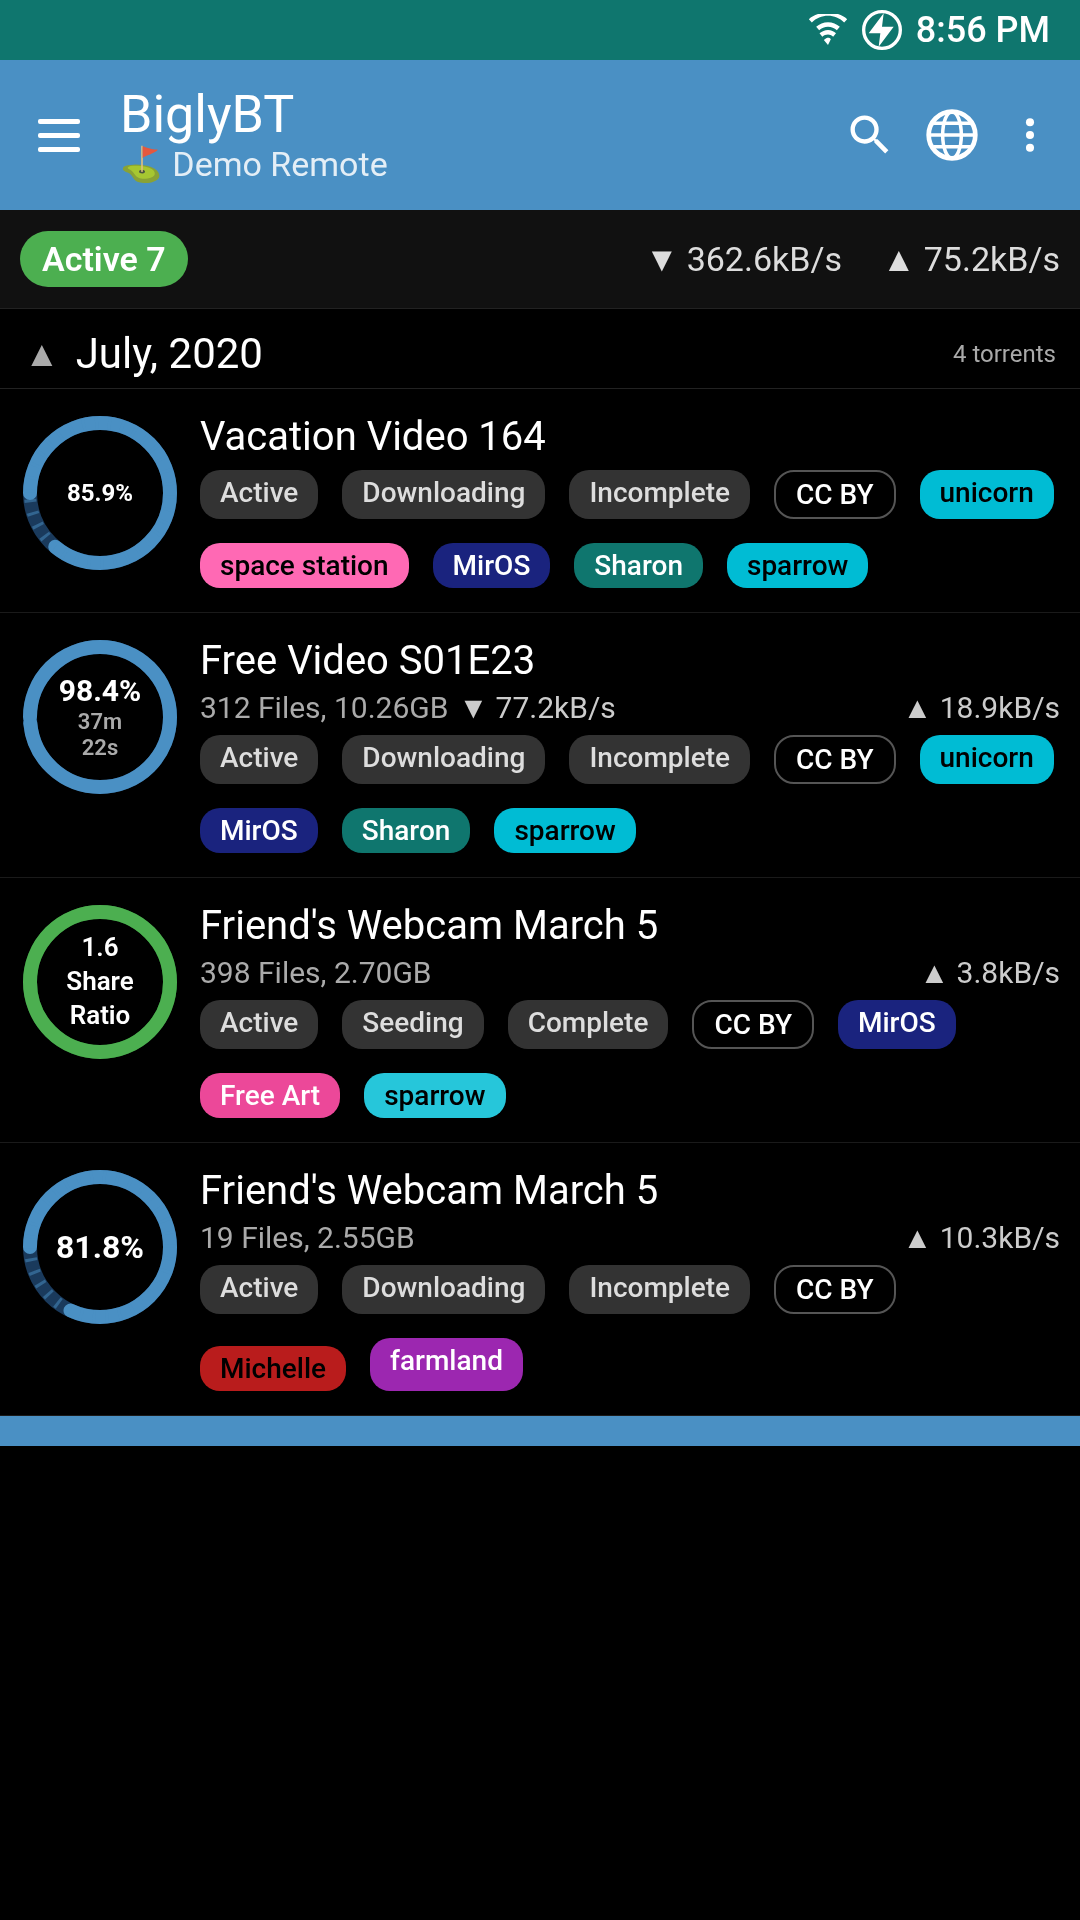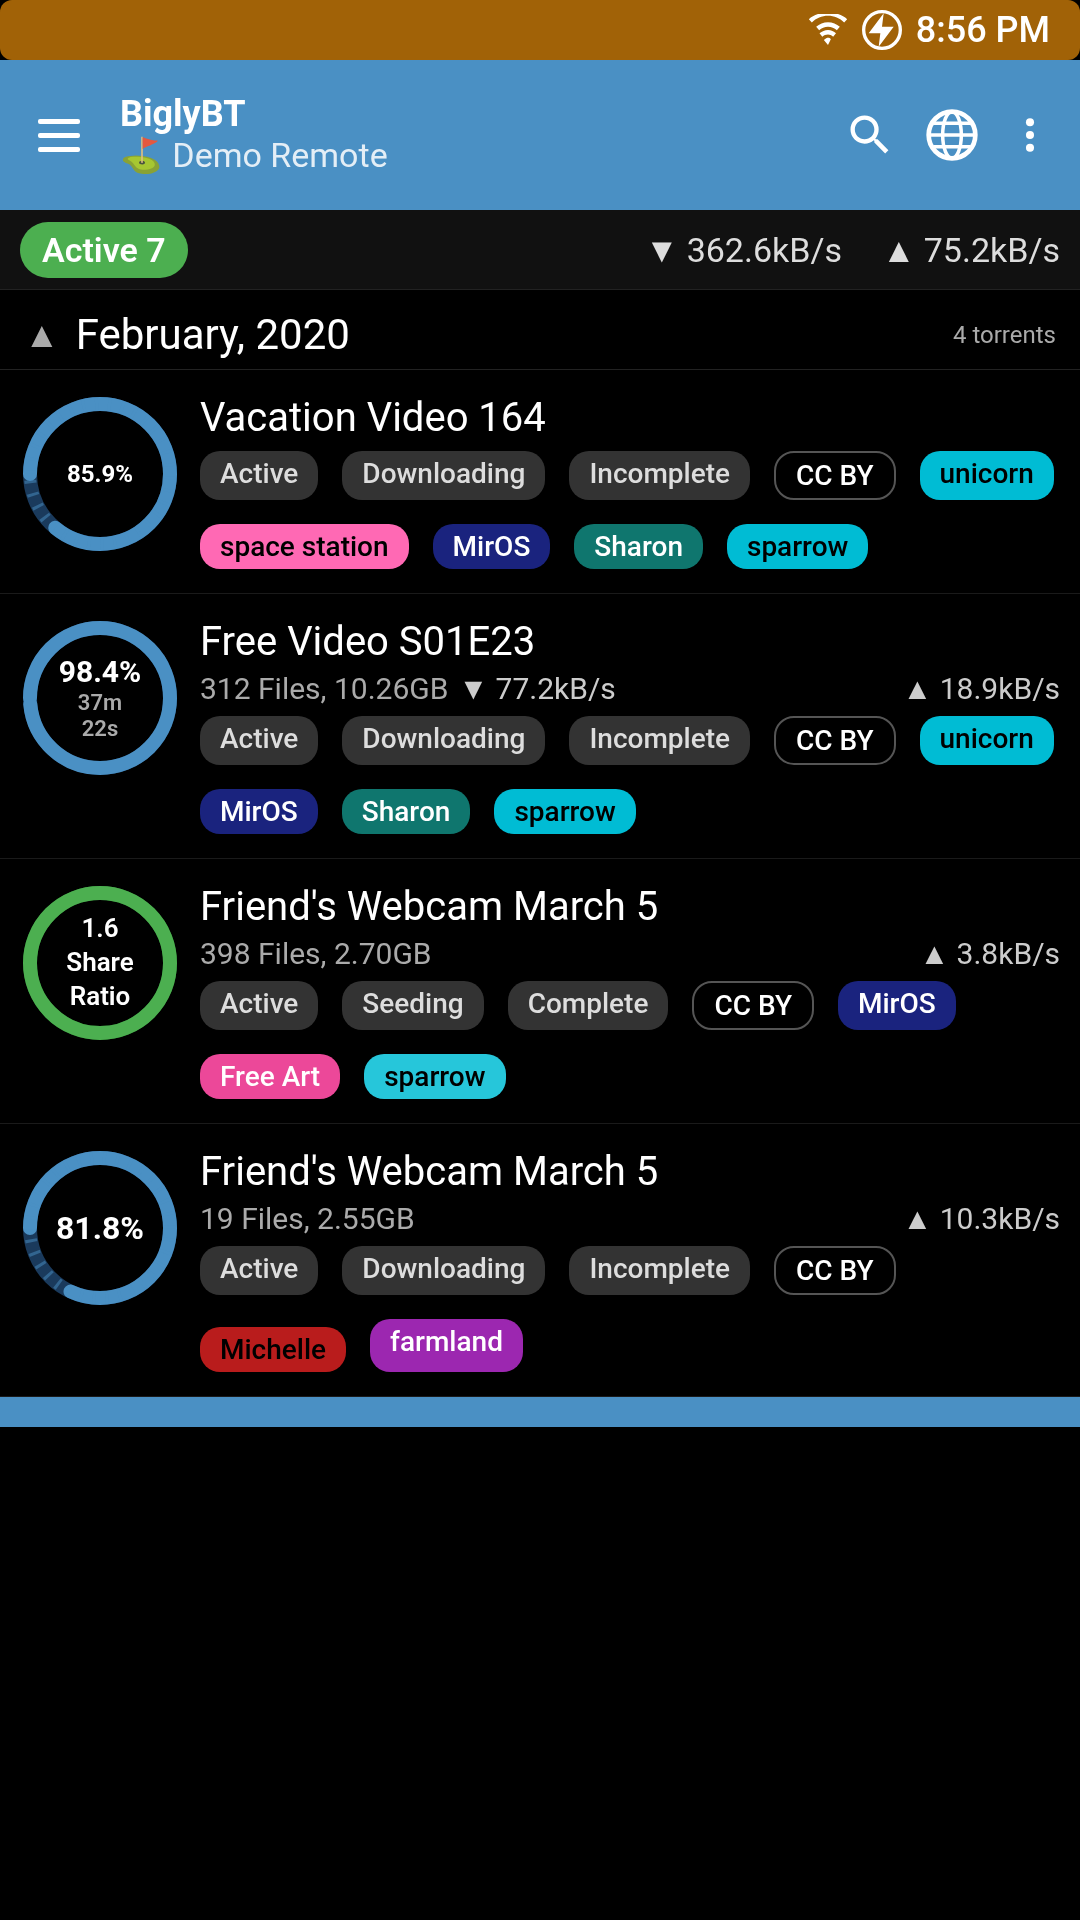--- a/index.html
+++ b/index.html
@@ -8,28 +8,27 @@
       background: #000;
       color: #fff;
       font-family: 'Roboto', Arial, sans-serif;
       width: 1080px;
       min-height: 1920px;
       overflow-x: hidden;
     }
 
     
     .status-bar {
-      background: #a16207;
+      background: #0f766e;
       height: 60px;
       display: flex;
       align-items: center;
       justify-content: flex-end;
       padding: 5px 30px;
       gap: 16px;
-      border-radius: 12px;
     }
     .status-bar-icons {
       display: flex;
       align-items: center;
       gap: 14px;
     }
     .status-time {
       font-size: 36px;
       font-weight: 500;
       color: #fff;
@@ -56,22 +55,22 @@
       width: 42px;
       height: 5px;
       background: #fff;
       border-radius: 2px;
     }
     .app-bar-title-area {
       flex: 1;
       padding-left: 10px;
     }
     .app-bar-title {
-      font-size: 36px;
-      font-weight: 700;
+      font-size: 52px;
+      font-weight: 400;
       color: #fff;
       line-height: 1.1;
     }
     .app-bar-subtitle {
       font-size: 34px;
       color: rgba(255,255,255,0.85);
       display: flex;
       align-items: center;
       gap: 10px;
     }
@@ -80,21 +79,21 @@
       align-items: center;
       gap: 28px;
     }
     .app-bar-actions svg {
       fill: #fff;
     }
 
     
     .active-bar {
       background: #111;
-      height: 80px;
+      height: 99px;
       display: flex;
       align-items: center;
       padding: 0 20px;
       border-bottom: 1px solid #222;
     }
     .active-badge {
       background: #4caf50;
       color: #fff;
       font-size: 34px;
       font-weight: 600;
@@ -286,21 +285,21 @@
     </div>
     <div class="speed-item">
       <span>▲</span>
       <span>75.2kB/s</span>
     </div>
   </div>
 </div>
 
 <div class="section-header">
   <span class="section-header-chevron">▲</span>
-  <span class="section-header-title">February, 2020</span>
+  <span class="section-header-title">July, 2020</span>
   <span class="section-header-count">4 torrents</span>
 </div>
 
 <div class="torrent-list" id="torrent-list">
 <div class="torrent-item">
     <div class="circle-container">
       <svg width="160" height="160" viewBox="0 0 160 160">
 
         <circle cx="80" cy="80" r="70" fill="none" stroke="#1a3a5c" stroke-width="14"></circle>
 

